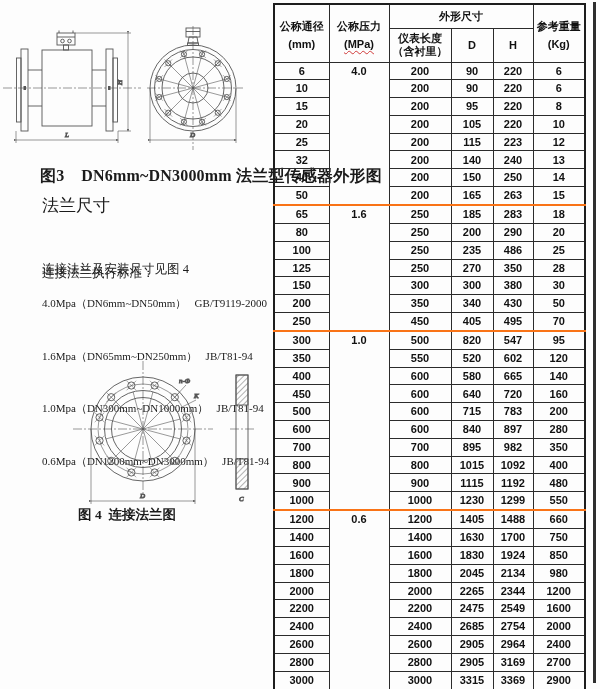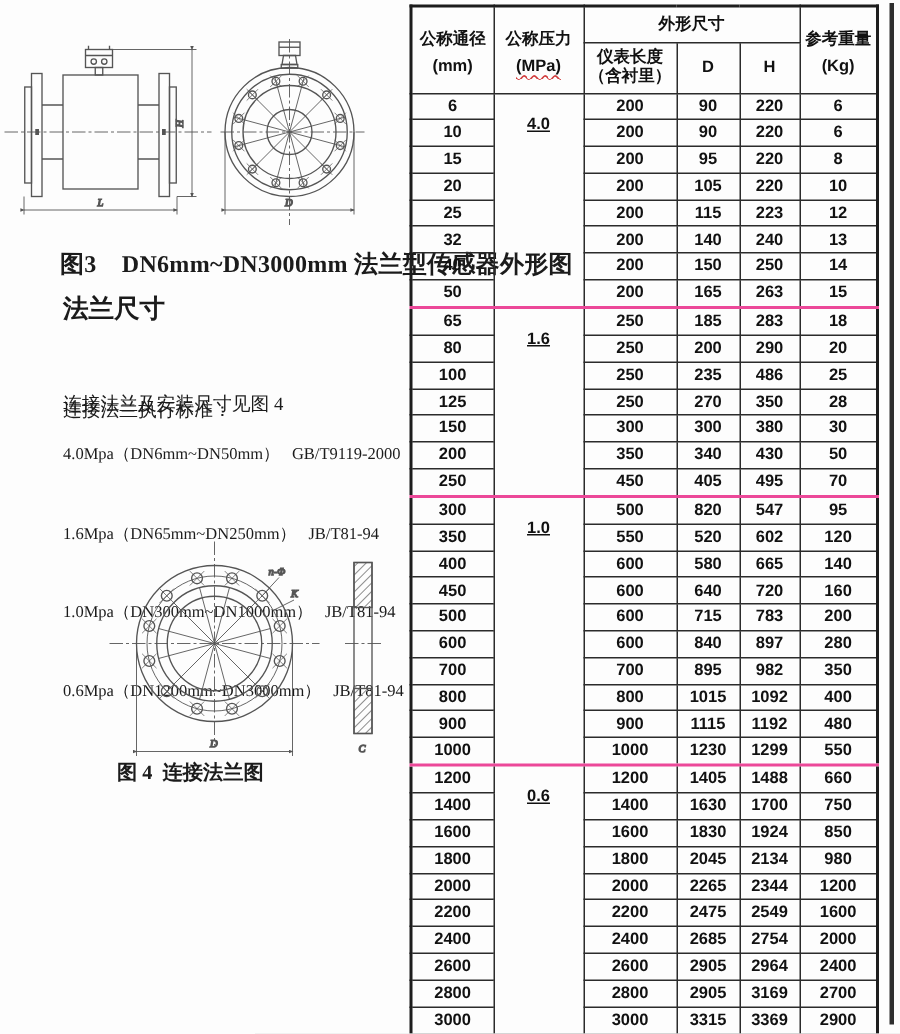--- a/index.html
+++ b/index.html
@@ -2,41 +2,41 @@
 <html><head>
 <meta charset="utf-8">
 <style>
   html,body{margin:0;padding:0;background:#e8e8e8;}
   #page{position:relative;width:600px;height:689px;background:#fdfdfd;overflow:hidden;
         font-family:"Liberation Serif",serif;color:#1b1b1b;}
   svg{position:absolute;overflow:visible;}
   svg text{font-family:"Liberation Serif",serif;fill:#333;}
   .cap{position:absolute;font-weight:bold;white-space:pre;}
   #fig3-caption{top:166px;left:40px;font-size:16px;letter-spacing:.2px;}
-  #flange-heading{position:absolute;top:194px;left:42px;font-weight:bold;font-size:17px;}
+  #flange-heading{position:absolute;top:194px;left:42px;font-weight:normal;font-size:17px;}
   .bodyline{position:absolute;left:42px;font-size:12.5px;white-space:pre;margin-top:39px;}
   #line1{top:222px;} #line2{top:226px;}
   #standards{position:absolute;top:260px;left:42px;font-size:11px;line-height:17.5px;white-space:pre;}
   #fig4-caption{top:506px;left:78px;font-size:13.5px;text-align:right;}
   
   #spec-table{position:absolute;left:273px;top:3px;width:311px;height:688px;
       border-collapse:collapse;table-layout:fixed;
       font-family:"Liberation Sans",sans-serif;font-weight:bold;color:#111;}
   #spec-table th,#spec-table td{border:1px solid #2b2b2b;padding:0;text-align:center;
       font-size:11px;line-height:1.15;overflow:hidden;}
   #spec-table{border:2px solid #1d1d1d;}
   #spec-table thead th{font-weight:bold;}
   .h-line1{display:block;margin-top:5px;}
   .h-line2{display:block;margin-top:6px;}
   th.two-row .h-line1{margin-top:4px;}
   .wavy{text-decoration:underline;text-decoration-style:wavy;text-decoration-color:#d03a3a;
         text-decoration-thickness:1px;text-underline-offset:2px;}
   #spec-table tbody td{font-size:11px;}
-  #spec-table tbody td.cell-pressure{vertical-align:top;padding-top:14px;text-decoration:underline;}
-  #spec-table tr.group-start td{border-top:2px solid #ec4899;}
+  #spec-table tbody td.cell-pressure{vertical-align:top;padding-top:2px;}
+  #spec-table tr.group-start td{border-top:2px solid #f97316;}
   #page-edge-line{position:absolute;left:593px;top:2px;width:3px;height:681px;background:#2e2e2e;}
 </style>
 </head>
 <body>
 
 <div id="page">
 
   <svg id="fig3-svg" style="left:0;top:25px;" width="256" height="142" viewBox="0 0 256 142" stroke="#555" stroke-width="0.9" fill="none">
     <defs>
       <marker id="arr" markerWidth="8" markerHeight="8" refX="4" refY="2" orient="auto">

